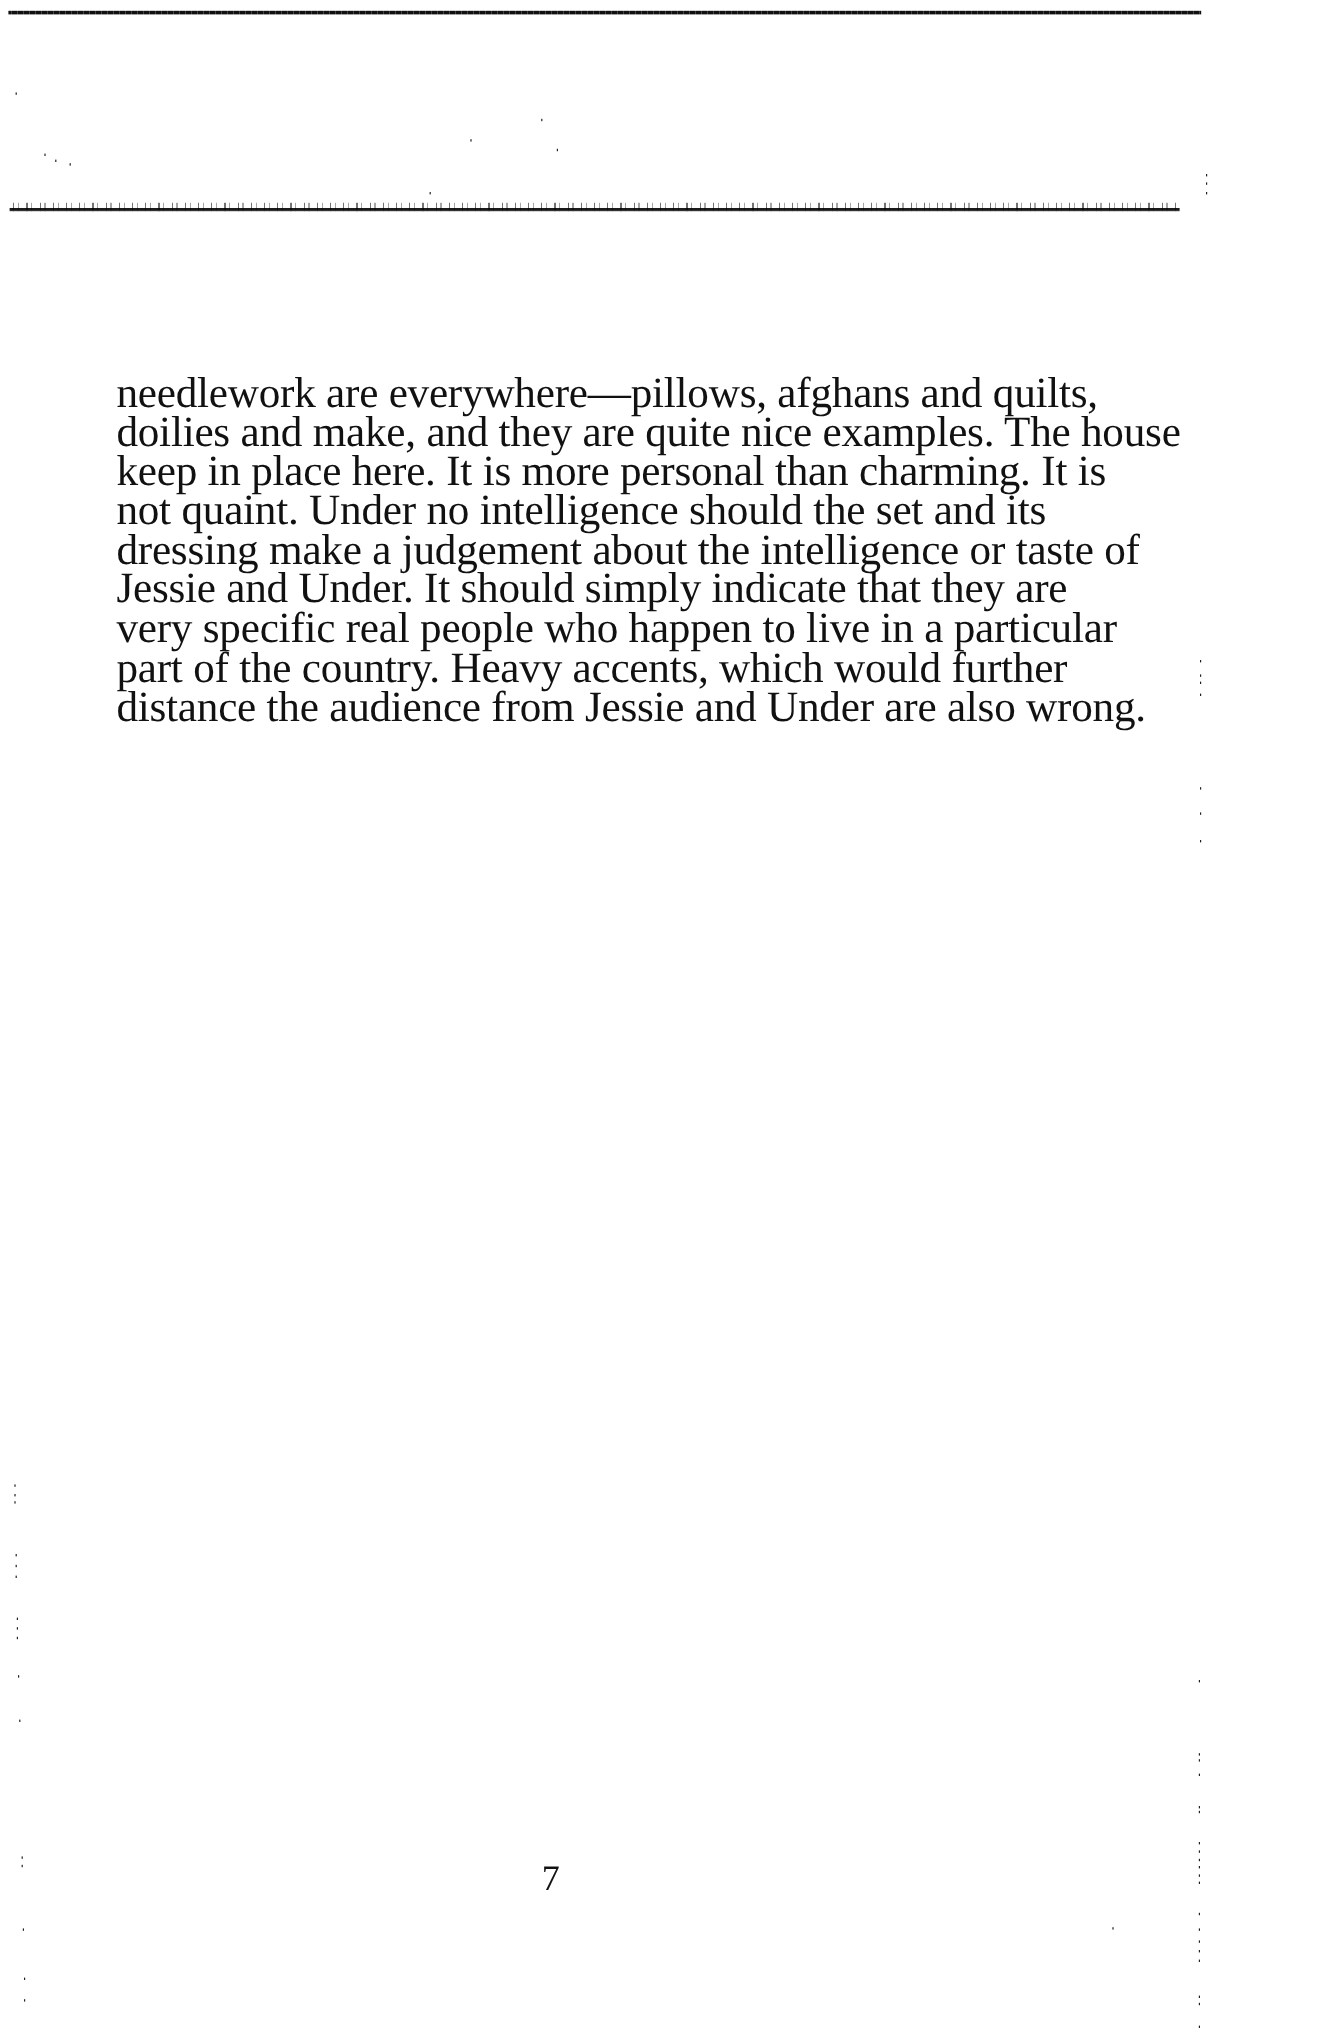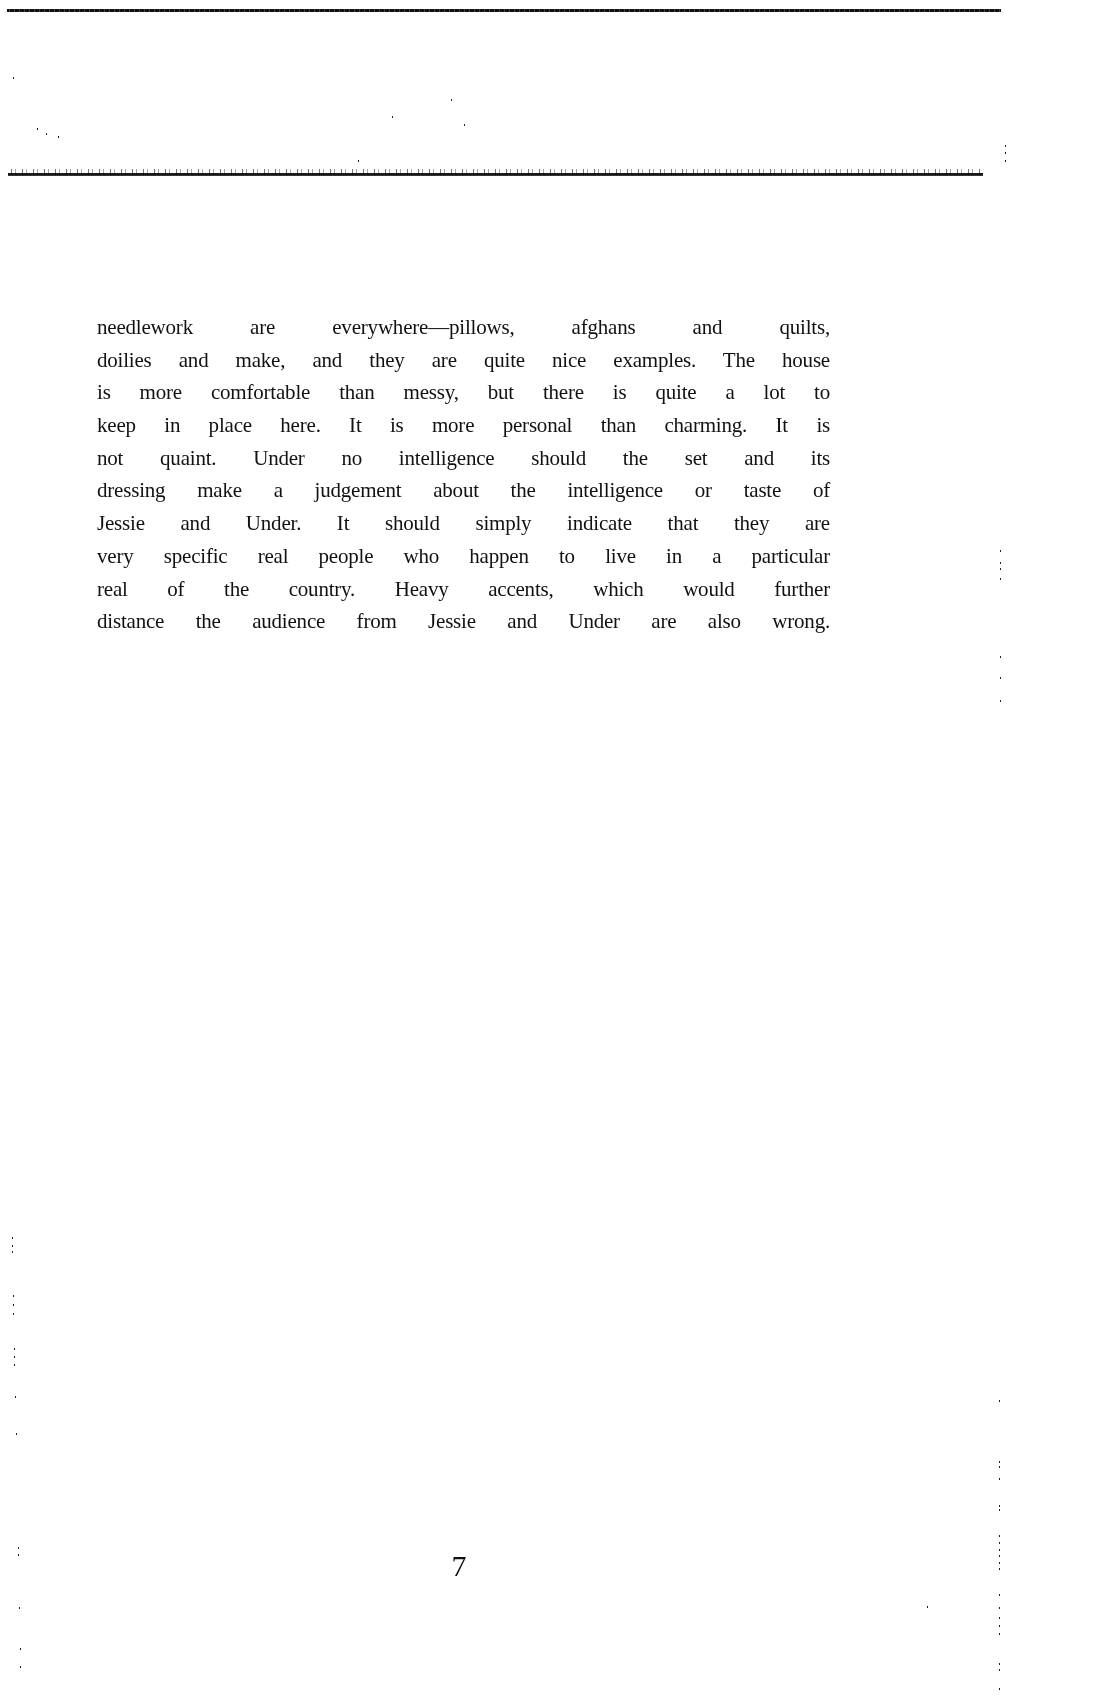--- a/index.html
+++ b/index.html
@@ -54,21 +54,21 @@
       position: absolute;
       width: 1px;
       height: 2px;
       background: #222;
     }
     .body-text {
       position: absolute;
       left: 97px;
       top: 311px;
       width: 733px;
-      font-size: 21px;
+      font-size: 36px;
       line-height: 32.7px;
       letter-spacing: -0.2px;
     }
     .line {
       display: block;
       text-align: justify;
       text-align-last: justify;
       white-space: nowrap;
       height: 32.7px;
     }
@@ -145,25 +145,24 @@
   <div class="speck" style="left:999px;top:1625px;"></div>
   <div class="speck" style="left:999px;top:1633px;"></div>
   <div class="speck" style="left:999px;top:1663px;"></div>
   <div class="speck" style="left:999px;top:1669px;"></div>
   <div class="speck" style="left:999px;top:1688px;"></div>
   <div class="speck" style="left:927px;top:1606px;"></div>
 
   <div class="body-text">
     <span class="line">needlework are everywhere—pillows, afghans and quilts,</span>
     <span class="line">doilies and make, and they are quite nice examples. The house</span>
-    <span class="line">is more comfortable than messy, but there is quite a lot to</span>
     <span class="line">keep in place here. It is more personal than charming. It is</span>
     <span class="line">not quaint. Under no intelligence should the set and its</span>
     <span class="line">dressing make a judgement about the intelligence or taste of</span>
     <span class="line">Jessie and Under. It should simply indicate that they are</span>
     <span class="line">very specific real people who happen to live in a particular</span>
-    <span class="line">real of the country. Heavy accents, which would further</span>
+    <span class="line">part of the country. Heavy accents, which would further</span>
     <span class="line last">distance the audience from Jessie and Under are also wrong.</span>
   </div>
 
   <div class="page-number">7</div>
 
 </div>
 
 </body></html>

